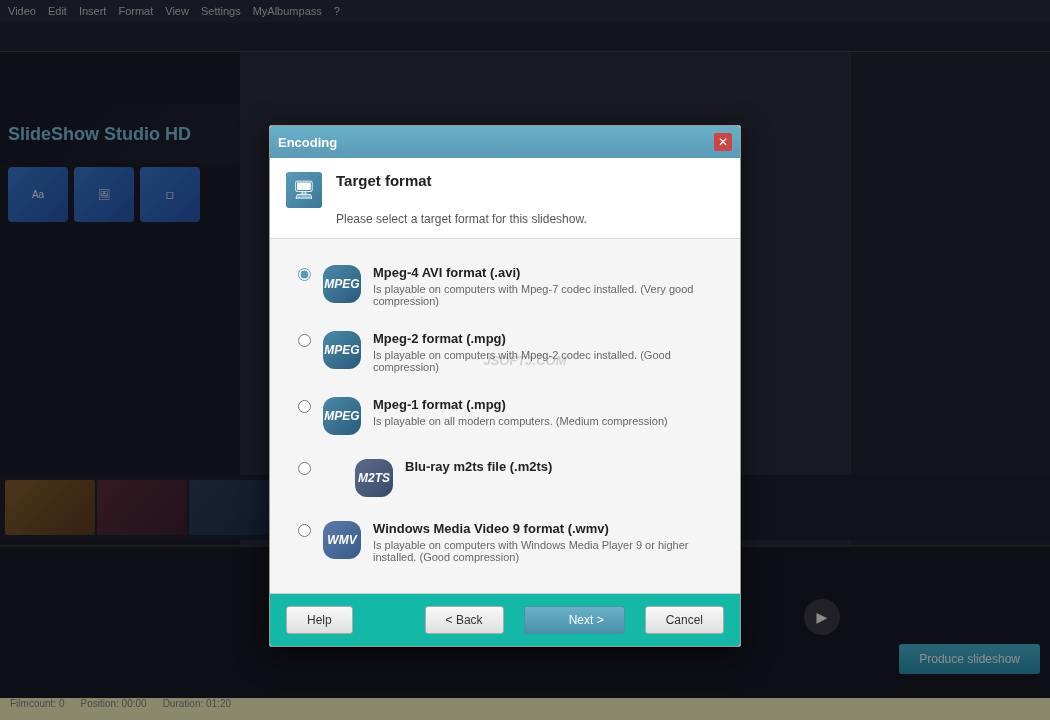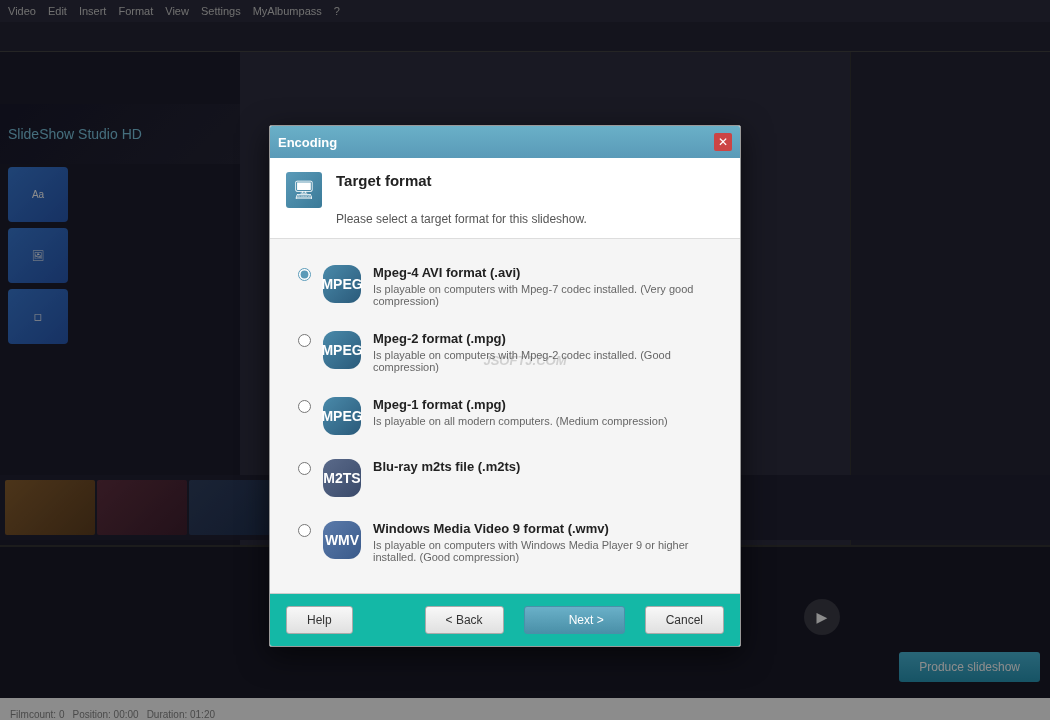--- a/index.html
+++ b/index.html
@@ -69,39 +69,39 @@
       top: 52px; left: 0;
       width: 240px;
       height: 60px;
       background: linear-gradient(135deg, #1a1a2e, #252535);
       display: flex;
       align-items: center;
       padding: 8px;
     }
     .logo-text {
       color: #7ec8e3;
-      font-size: 14px;
-      font-weight: normal;
+      font-size: 18px;
+      font-weight: bold;
     }
 
     
     .left-panel {
       position: absolute;
       top: 52px; left: 0;
       width: 240px;
       bottom: 60px;
       background: #1e1e2e;
     }
 
     
     .tool-btns {
       position: absolute;
       top: 115px; left: 8px;
       display: flex;
-      flex-direction: column;
+      flex-direction: row;
       gap: 6px;
     }
     .tool-btn {
       width: 60px; height: 55px;
       background: linear-gradient(135deg, #3a7bd5, #2a5bb5);
       border-radius: 4px;
       display: flex;
       align-items: center;
       justify-content: center;
       color: white;
@@ -242,28 +242,29 @@
       flex-shrink: 0;
       accent-color: #5a9ab8;
     }
     .format-icon {
       width: 38px; height: 38px;
       border-radius: 12px;
       display: flex;
       align-items: center;
       justify-content: center;
       flex-shrink: 0;
-      font-size: 14px;
-      font-weight: bold;
-      color: white;
+      font-size: 12px;
+      font-weight: bold;
+      color: white;
+      font-style: italic;
     }
     .mpeg4-icon { background: linear-gradient(135deg, #4a8aaa, #2a5a7a); }
     .mpeg2-icon { background: linear-gradient(135deg, #4a8aaa, #2a5a7a); }
     .mpeg1-icon { background: linear-gradient(135deg, #4a8aaa, #2a5a7a); }
-    .m2ts-icon  { background: linear-gradient(135deg, #5a6a8a, #3a4a6a); }
+    .m2ts-icon  { background: linear-gradient(135deg, #5a6a8a, #3a4a6a); margin-left: 32px; }
     .wmv-icon   { background: linear-gradient(135deg, #5a7aaa, #3a5a8a); }
 
     .format-info h3 {
       font-size: 13px;
       font-weight: bold;
       color: #222;
       margin-bottom: 3px;
     }
     .format-info p {
       font-size: 11px;
@@ -312,35 +313,35 @@
       pointer-events: none;
       white-space: nowrap;
       z-index: 25;
     }
 
     
     .status-bar {
       position: absolute;
       bottom: 0; left: 0; right: 0;
       height: 22px;
-      background: #ffffff;
-      display: flex;
-      align-items: flex-end;
+      background: #fef9c3;
+      display: flex;
+      align-items: flex-start;
       padding: 0 10px;
-      gap: 8px;
+      gap: 16px;
     }
     .status-item {
       color: #888;
       font-size: 10px;
     }
 
     
     .produce-btn {
       position: absolute;
-      bottom: 38px; right: 10px;
+      bottom: 46px; right: 10px;
       padding: 8px 20px;
       background: linear-gradient(180deg, #4ab8d8, #2a98b8);
       color: white;
       font-size: 12px;
       border: none;
       border-radius: 3px;
       cursor: pointer;
     }
 
     

